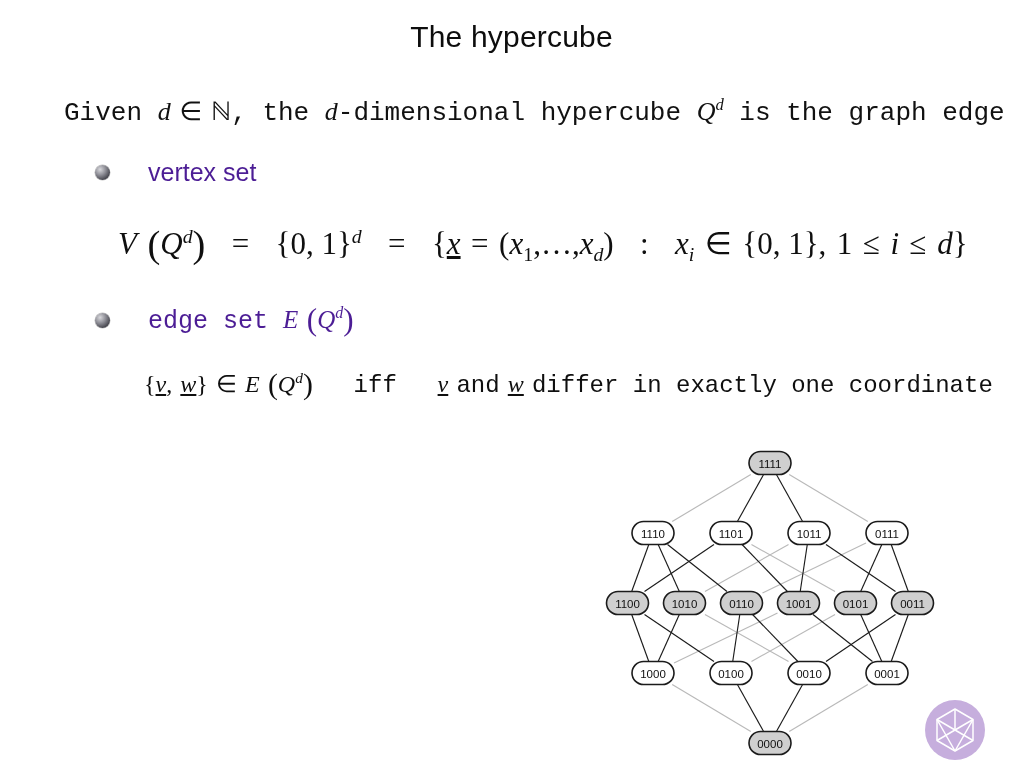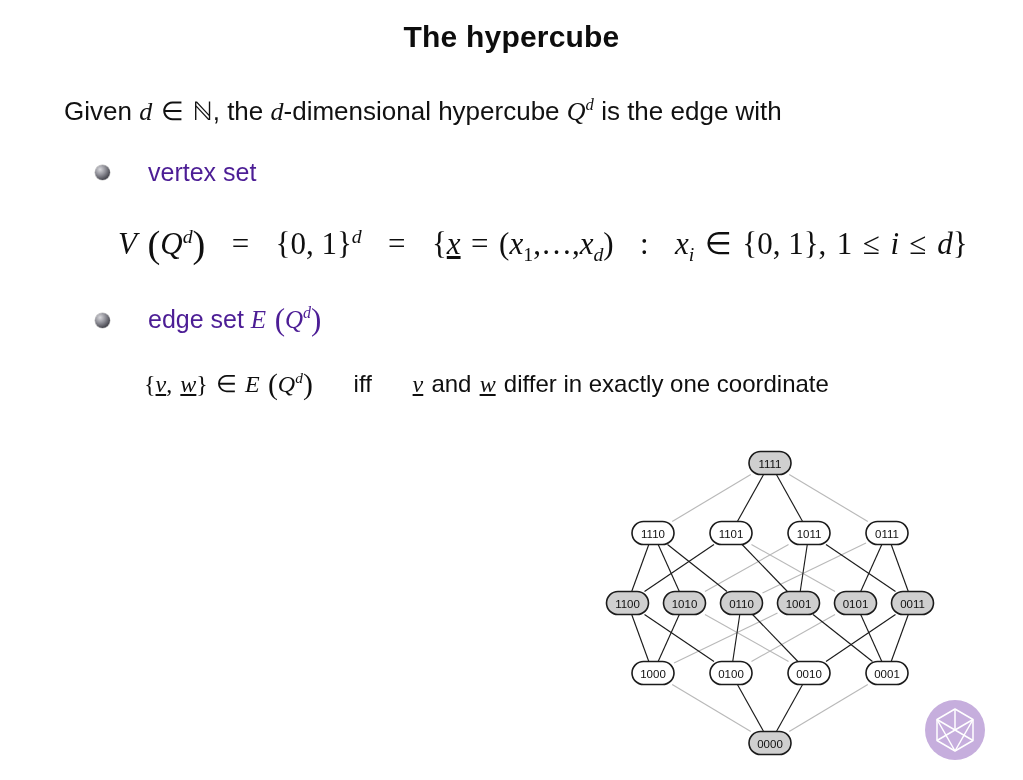--- a/index.html
+++ b/index.html
@@ -17,21 +17,21 @@
   }
 
   
   .slide-title {
     position: absolute;
     top: 20px;
     left: 0;
     width: 1023px;
     text-align: center;
     font-size: 30px;
-    font-weight: bold;
+    font-weight: normal;
     letter-spacing: 0.2px;
     color: #0d0d0d;
   }
 
   
   .lead-line {
     position: absolute;
     top: 92px;
     left: 64px;
     font-size: 26px;
@@ -111,21 +111,21 @@
     text-underline-offset: 2px;
   }
   .bigpar {
     font-family: "Liberation Serif", serif;
     font-style: normal;
     font-size: 1.24em;
     vertical-align: -0.08em;
   }
   .sp { display: inline-block; width: 0.34em; }
   .sp-lg { display: inline-block; width: 0.85em; }
-  .txt { font-family: Liberation Sans, sans-serif; font-style: normal; }
+  .txt { font-family: Liberation Mono, monospace; font-style: normal; }
 
   
   #hasse-diagram {
     position: absolute;
     left: 600px;
     top: 440px;
   }
   .edge-dark { stroke: #1b1b1b; stroke-width: 1.15; fill: none; }
   .edge-light { stroke: #b9b9b9; stroke-width: 1.15; fill: none; }
   .node-shape-gray { fill: #cfcfcf; stroke: #1b1b1b; stroke-width: 1.6; }
@@ -146,21 +146,21 @@
     width: 60px;
     height: 60px;
   }
 </style>
 </head>
 <body>
 
 <div class="slide-title">The hypercube</div>
 
 <div class="lead-line">
-  <span class="txt">Given </span><span class="mi">d</span><span class="sp"></span><span class="mo">∈</span><span class="sp"></span><span class="bb">ℕ</span><span class="txt">, the </span><span class="mi">d</span><span class="txt">-dimensional hypercube </span><span class="mi">Q</span><span class="sup">d</span><span class="txt"> is the edge with</span>
+  <span class="txt">Given </span><span class="mi">d</span><span class="sp"></span><span class="mo">∈</span><span class="sp"></span><span class="bb">ℕ</span><span class="txt">, the </span><span class="mi">d</span><span class="txt">-dimensional hypercube </span><span class="mi">Q</span><span class="sup">d</span><span class="txt"> is the graph edge</span>
 </div>
 
 <div class="bullet-row b1">
   <span class="bullet-dot"></span>
   <span class="bullet-label">vertex set</span>
 </div>
 
 <div class="formula f1">
   <span class="mi">V</span><span class="sp"></span><span class="bigpar mpar">(</span><span class="mi">Q</span><span class="sup">d</span><span class="bigpar mpar">)</span><span class="sp-lg"></span><span class="mo">=</span><span class="sp-lg"></span><span class="mn">{0, 1}</span><span class="sup">d</span><span class="sp-lg"></span><span class="mo">=</span><span class="sp-lg"></span><span class="mpar">{</span><span class="und">x</span><span class="sp"></span><span class="mo">=</span><span class="sp"></span><span class="mpar">(</span><span class="mi">x</span><span class="subn">1</span><span class="mpar">,…,</span><span class="mi">x</span><span class="sub">d</span><span class="mpar">)</span><span class="sp-lg"></span><span class="mo">:</span><span class="sp-lg"></span><span class="mi">x</span><span class="sub">i</span><span class="sp"></span><span class="mo">∈</span><span class="sp"></span><span class="mn">{0, 1}</span><span class="mpar">,</span><span class="sp"></span><span class="mn">1</span><span class="sp"></span><span class="mo">≤</span><span class="sp"></span><span class="mi">i</span><span class="sp"></span><span class="mo">≤</span><span class="sp"></span><span class="mi">d</span><span class="mpar">}</span>
 </div>

